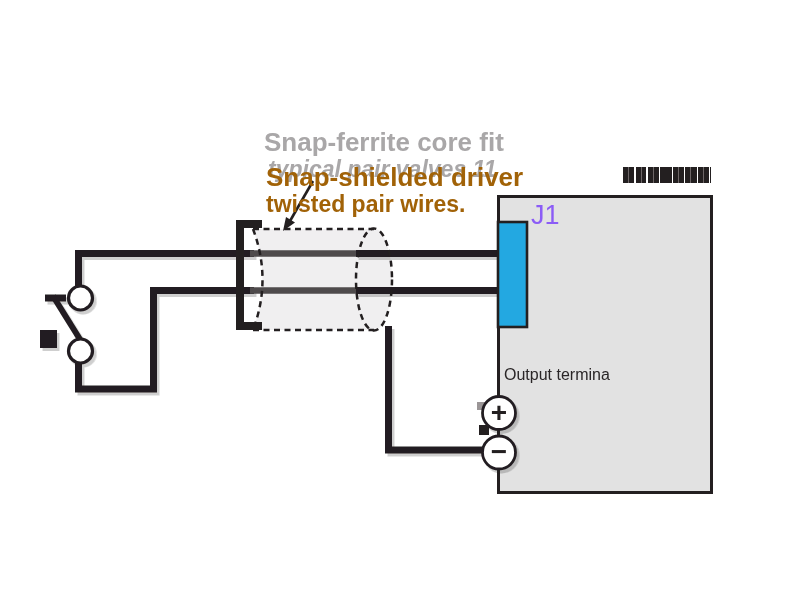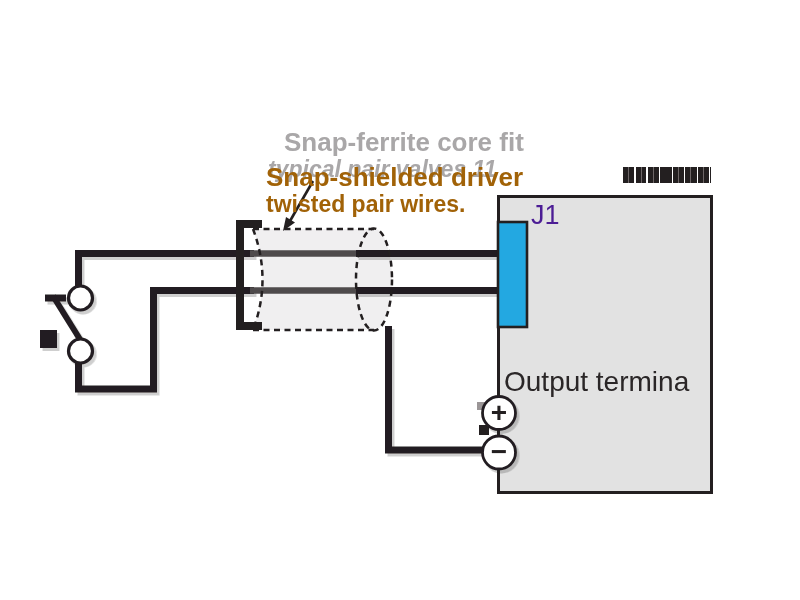--- a/index.html
+++ b/index.html
@@ -10,22 +10,22 @@
   }
   .abs{position:absolute;}
   #diagram-svg{position:absolute;left:0;top:0;z-index:0;}
   
   .lbl-line{position:absolute;white-space:nowrap;letter-spacing:0px;}
   .lbl-back{color:#a9a7a8;z-index:1;}
   .lbl-front{color:#a16207;z-index:2;margin-top:36px;}
   .lbl-l1{font-size:26px;font-weight:bold;}
   .lbl-l2{font-size:23px;font-weight:bold;}
   
-  .j1-label{left:531px;top:200px;font-size:27px;color:#4c1d95;z-index:3;}
-  .output-label{left:504px;top:366px;font-size:28px;color:#2a2627;z-index:3;}
+  .j1-label{left:531px;top:200px;font-size:27px;color:#8b5cf6;z-index:3;}
+  .output-label{left:504px;top:366px;font-size:16px;color:#2a2627;z-index:3;}
   
   .squished-bar{
     left:623px;top:167px;width:88px;height:16px;z-index:3;
     background:repeating-linear-gradient(90deg,
       #231f20 0px,#231f20 5px,
       #6d6667 5px,#6d6667 6px,
       #231f20 6px,#231f20 11px,
       #ffffff 11px,#ffffff 12.5px);
   }
 </style>
@@ -84,21 +84,21 @@
   <rect x="477" y="402" width="8" height="8" fill="#9b9697"></rect>
 
   <g filter="url(#softsh)">
     <circle cx="499" cy="413" r="16.5" fill="#ffffff" stroke="#231f20" stroke-width="2.8"></circle>
     <circle cx="499" cy="452.5" r="16.5" fill="#ffffff" stroke="#231f20" stroke-width="2.8"></circle>
   </g>
   <text x="499" y="414.5" font-size="28" font-weight="bold" fill="#231f20" text-anchor="middle" dominant-baseline="middle" font-family="Liberation Sans, sans-serif">+</text>
   <text x="499" y="453.5" font-size="28" font-weight="bold" fill="#231f20" text-anchor="middle" dominant-baseline="middle" font-family="Liberation Sans, sans-serif">−</text>
 </svg>
 
-<div class="abs lbl-line lbl-back lbl-l1" style="left:284px;top:127px;text-align:right;">Snap-ferrite core fit</div>
+<div class="abs lbl-line lbl-back lbl-l1" style="left:264px;top:127px;text-align:right;">Snap-ferrite core fit</div>
 <div class="abs lbl-line lbl-back lbl-l2" style="left:268px;top:156px;font-style:italic;">typical pair valves 11</div>
 
 <div class="abs lbl-line lbl-front lbl-l1" style="left:266px;top:126px;">Snap-shielded driver</div>
 <div class="abs lbl-line lbl-front lbl-l2" style="left:266px;top:155px;text-align:right;">twisted pair wires.</div>
 
 <div class="abs squished-bar"></div>
 
 <div class="abs j1-label">J1</div>
 <div class="abs output-label">Output termina</div>
 

